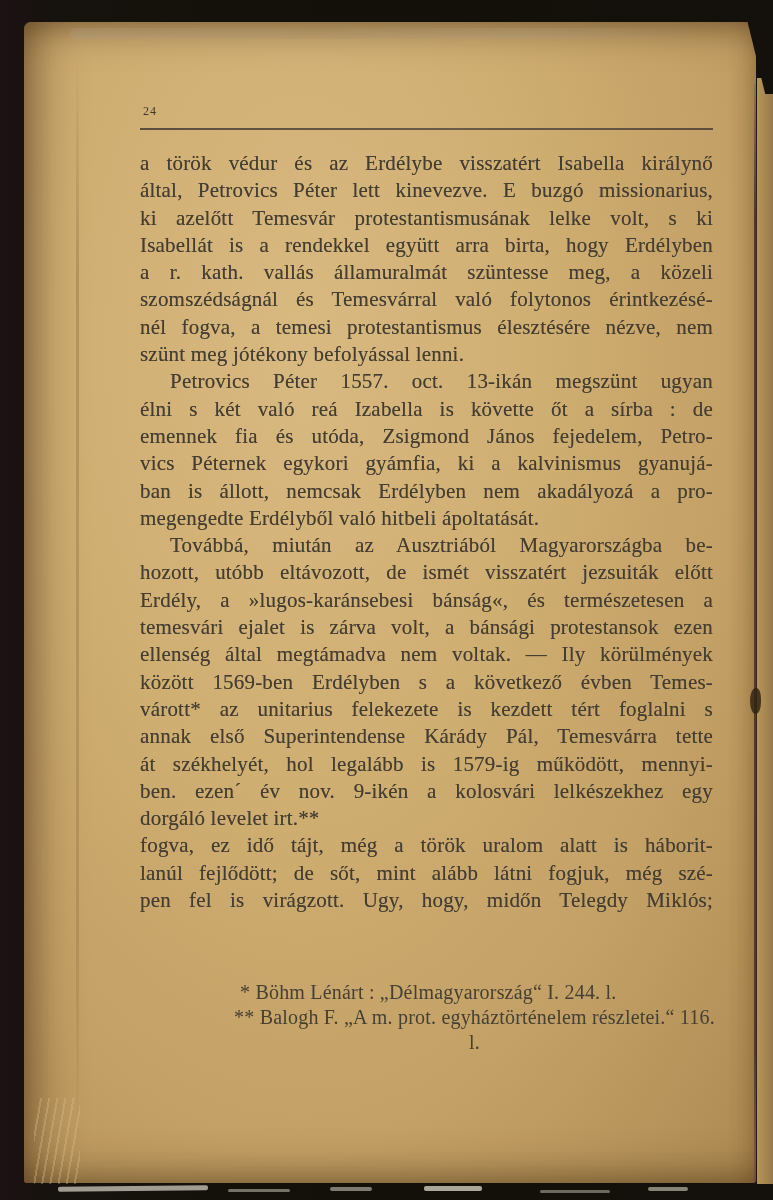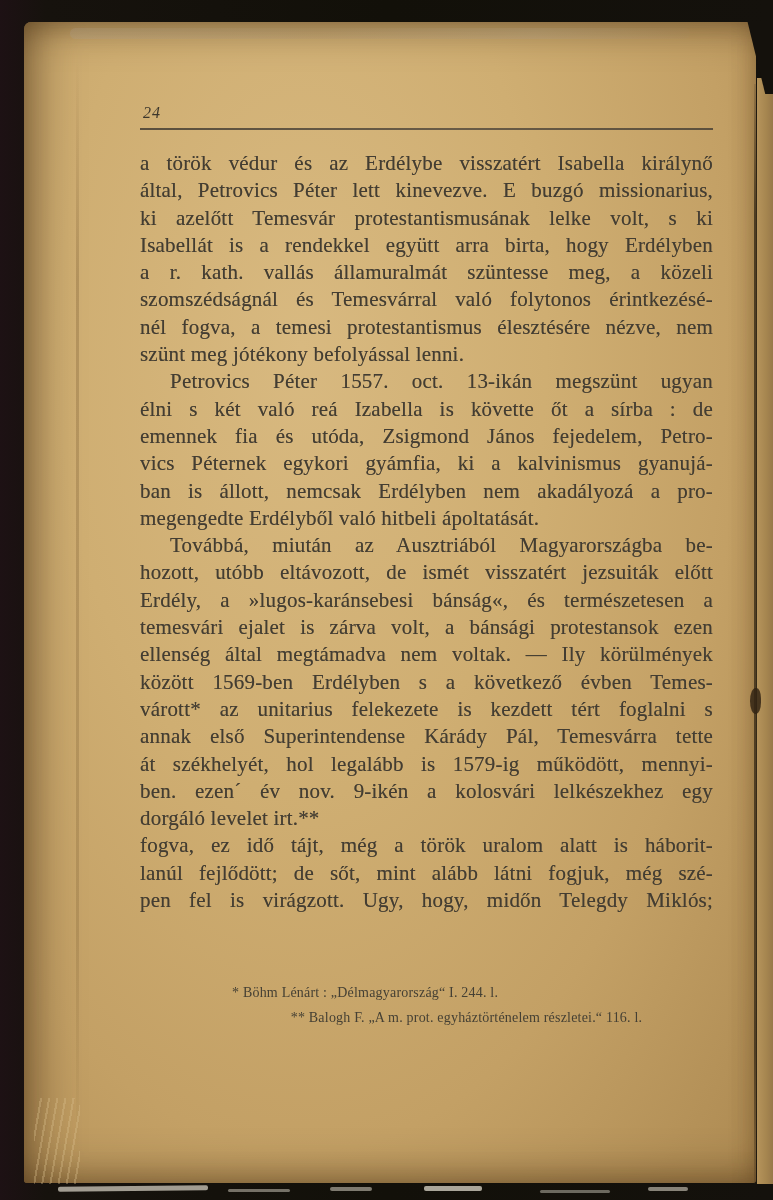--- a/index.html
+++ b/index.html
@@ -33,30 +33,30 @@
   .s1{left:58px;top:1186px;width:150px;height:5px;opacity:.8;transform:rotate(-.6deg);}
   .s2{left:228px;top:1189px;width:62px;height:3px;opacity:.55;}
   .s3{left:330px;top:1187px;width:42px;height:4px;opacity:.6;}
   .s4{left:424px;top:1186px;width:58px;height:5px;opacity:.85;}
   .s5{left:540px;top:1190px;width:70px;height:3px;opacity:.5;}
   .s6{left:648px;top:1187px;width:40px;height:4px;opacity:.65;}
   .stack{position:absolute;left:34px;top:1098px;width:46px;height:86px;
          background:repeating-linear-gradient(100deg,rgba(216,190,140,.0) 0 6px,rgba(216,190,140,.35) 6px 8px);}
   
   .content{position:absolute;left:140px;top:104px;width:573px;color:#423c31;}
-  .pageno{position:absolute;left:3px;top:0;font-size:16px;letter-spacing:1px;color:#3d372c;font-style:italic;}
+  .pageno{position:absolute;left:3px;top:0;font-size:12px;letter-spacing:1px;color:#3d372c;}
   .rule{position:absolute;left:0;top:24px;width:573px;height:2px;
         background:linear-gradient(90deg,#453e33,#564c3e 55%,#4a4236);opacity:.85;}
   .bodytext{position:absolute;left:0;top:46px;width:573px;font-size:21px;line-height:27.3px;
             letter-spacing:.2px;color:#433d32;}
   .line{text-align:justify;text-align-last:justify;white-space:normal;
         text-shadow:0 0 .6px rgba(67,61,50,.55);}
   .line.indent{padding-left:30px;}
   .line.last{text-align-last:left;}
-  .footnotes{position:absolute;left:0;top:876px;width:573px;font-size:14px;line-height:25px;
+  .footnotes{position:absolute;left:8px;top:876px;width:573px;font-size:20px;line-height:25px;
              color:#454034;letter-spacing:.2px;}
   .fn1{padding-left:92px;}
   .fn2{padding-left:80px;text-align:center;}
 </style>
 </head>
 <body>
 
 <div class="scene">
 
   <div class="paper"></div>

